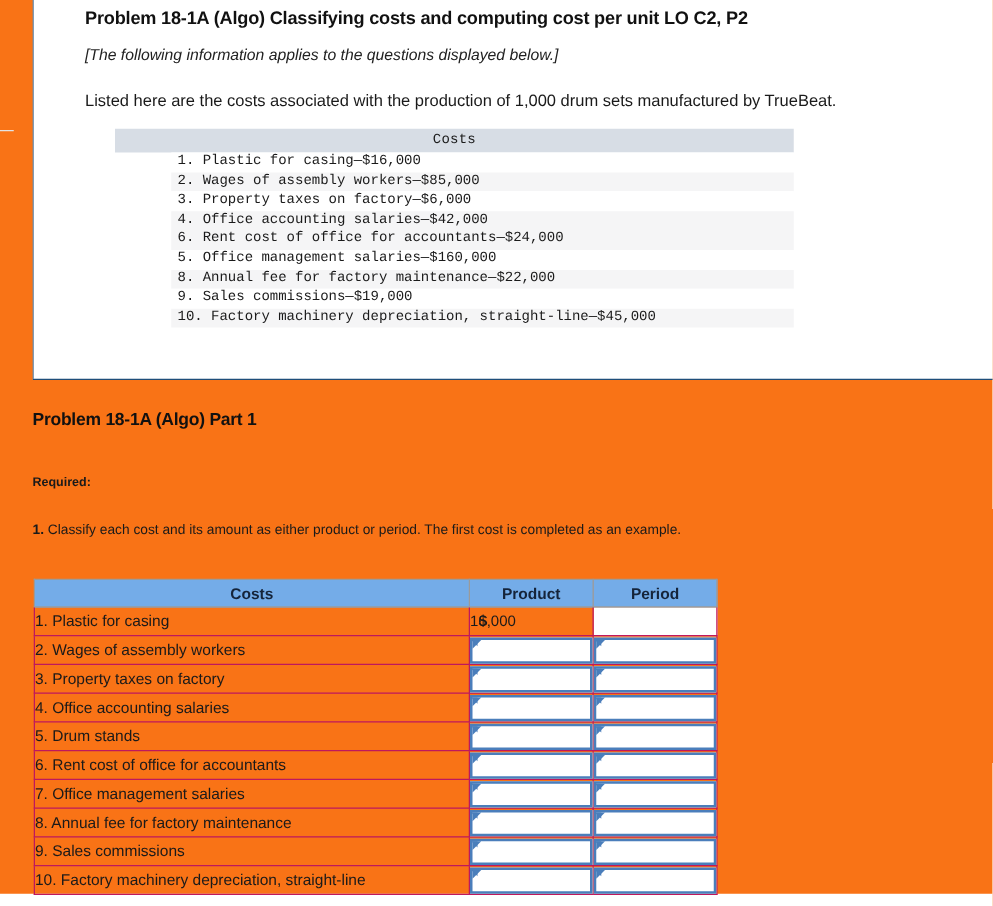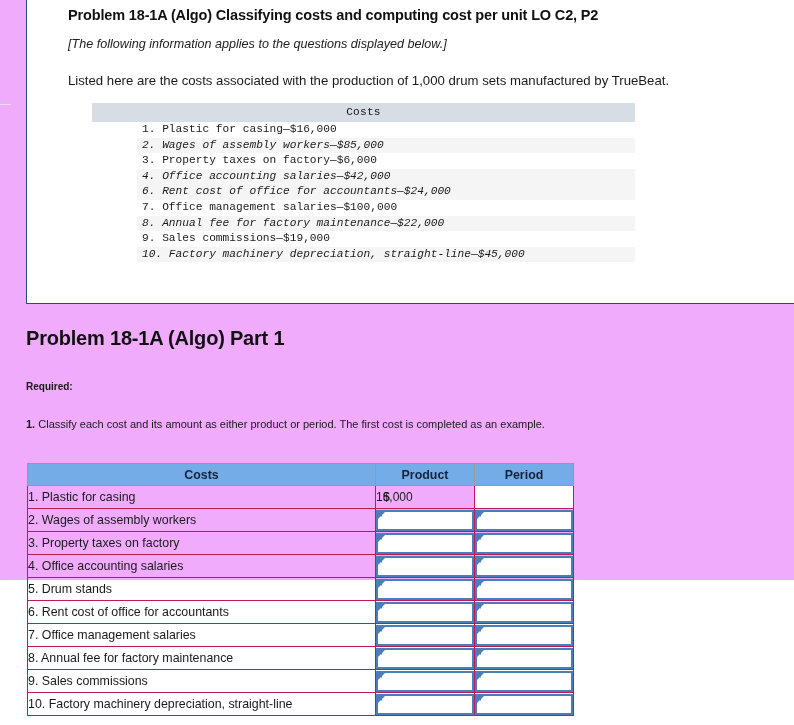--- a/index.html
+++ b/index.html
@@ -10,22 +10,22 @@
     height: 725px;
     background: #ffffff;
     font-family: "Liberation Sans", sans-serif;
     color: #1a1a1a;
     overflow: hidden;
   }
 
   #root {
     position: relative;
     width: 794px;
-    height: 580px;
-    background: #f0abfc;
+    height: 715px;
+    background: #f97316;
   }
 
   
   .left-stub {
     position: absolute;
     left: 0;
     top: 104px;
     width: 11px;
     height: 1px;
     background: #e3e3e3;
@@ -96,28 +96,28 @@
     font-size: 11.2px;
     letter-spacing: 0.2px;
   }
   .costs-list-row {
     padding: 1px 0 1px 5px;
     line-height: 13.6px;
     white-space: pre;
     margin-left: 45px;
   }
   .costs-list-row.odd  { background: #ffffff; }
-  .costs-list-row.even { background: #f5f5f6; font-style: italic; }
+  .costs-list-row.even { background: #f5f5f6; }
 
   
   .part-title {
     position: absolute;
     left: 26px;
     top: 327px;
-    font-size: 20px;
+    font-size: 14px;
     font-weight: bold;
     color: #111111;
     letter-spacing: -0.2px;
     white-space: nowrap;
   }
   .required-label {
     position: absolute;
     left: 26px;
     top: 381px;
     font-size: 10px;
@@ -243,21 +243,21 @@
     </div>
 
     <div class="costs-list">
       <div class="costs-list-header">Costs</div>
       <div id="costs-list-body">
           <div class="costs-list-row odd">1. Plastic for casing—$16,000</div>
           <div class="costs-list-row even">2. Wages of assembly workers—$85,000</div>
           <div class="costs-list-row odd">3. Property taxes on factory—$6,000</div>
           <div class="costs-list-row even">4. Office accounting salaries—$42,000</div>
           <div class="costs-list-row even">6. Rent cost of office for accountants—$24,000</div>
-          <div class="costs-list-row odd">7. Office management salaries—$100,000</div>
+          <div class="costs-list-row odd">5. Office management salaries—$160,000</div>
           <div class="costs-list-row even">8. Annual fee for factory maintenance—$22,000</div>
           <div class="costs-list-row odd">9. Sales commissions—$19,000</div>
           <div class="costs-list-row even">10. Factory machinery depreciation, straight-line—$45,000</div>
         </div>
     </div>
   </div>
 
   <div class="part-title">Problem 18-1A (Algo) Part 1</div>
 
   <div class="required-label">Required:</div>

